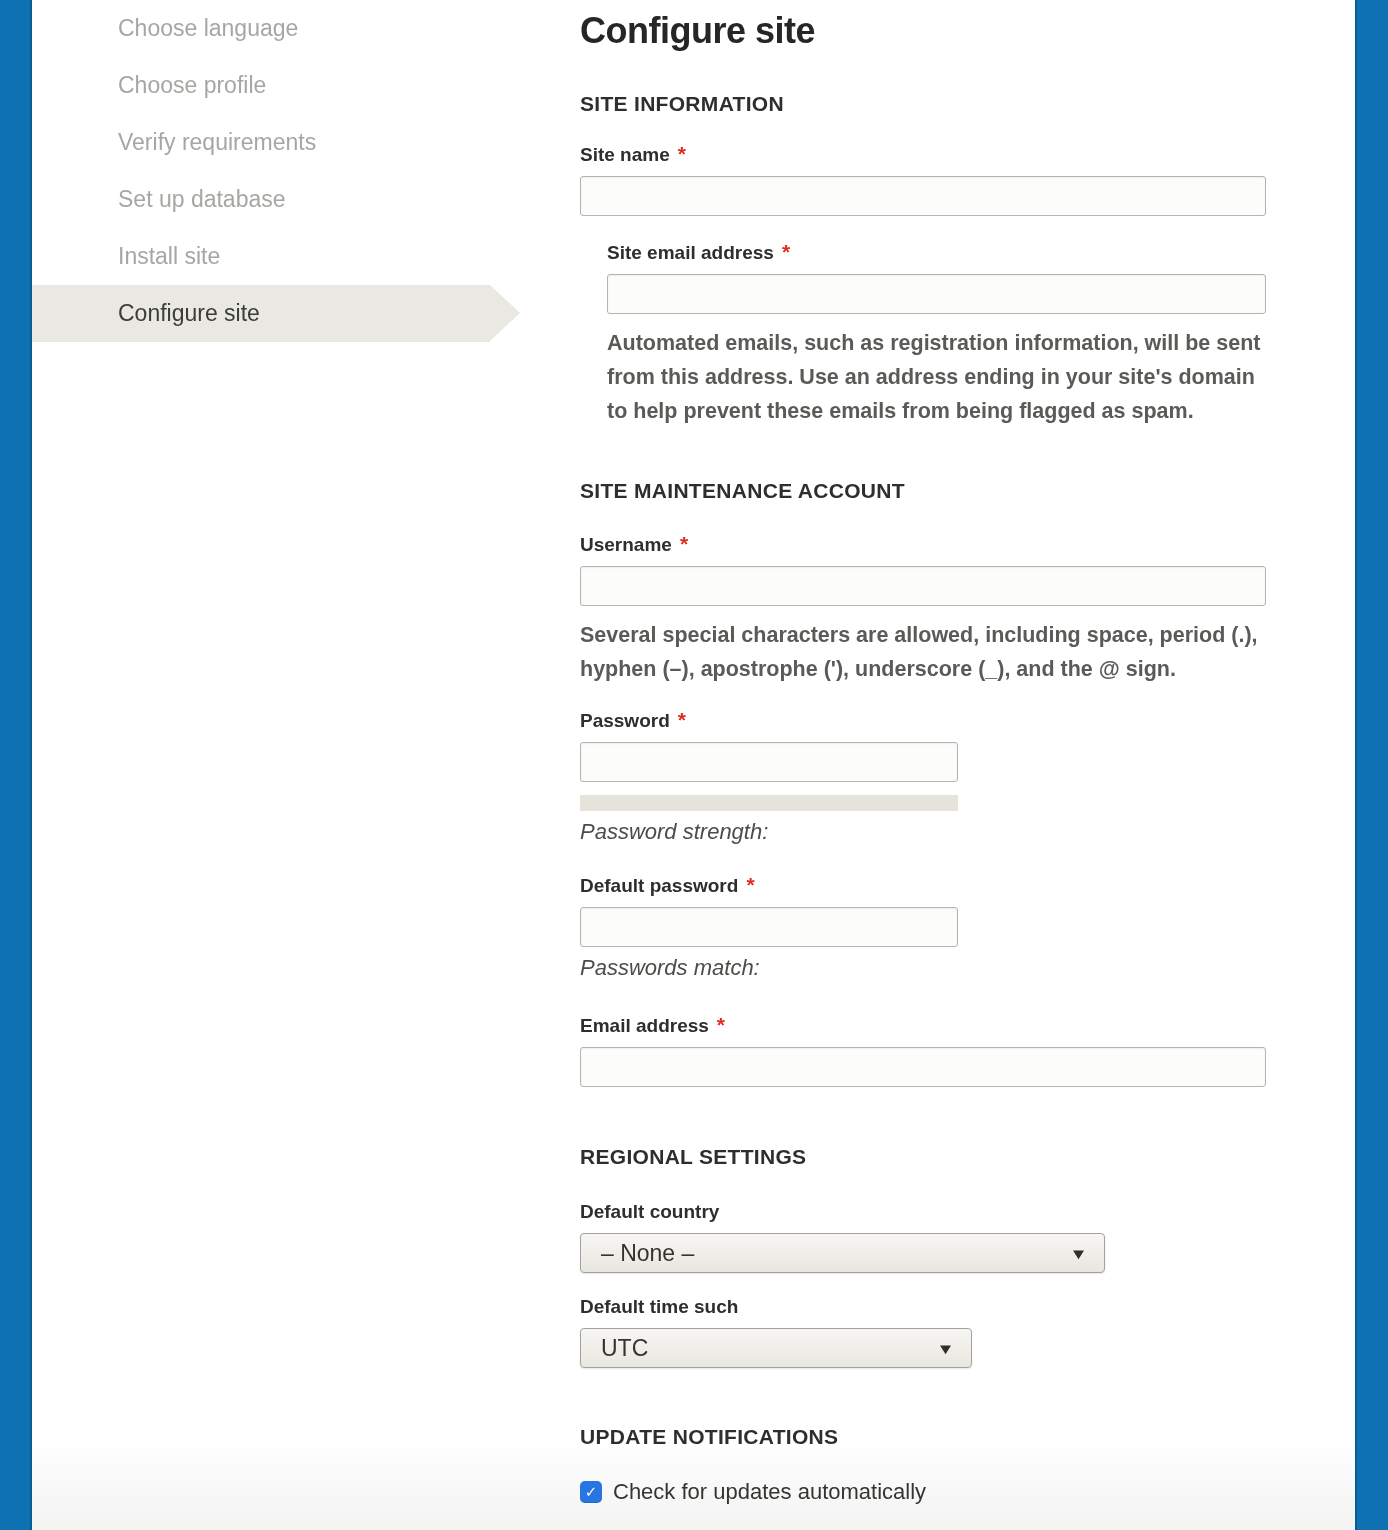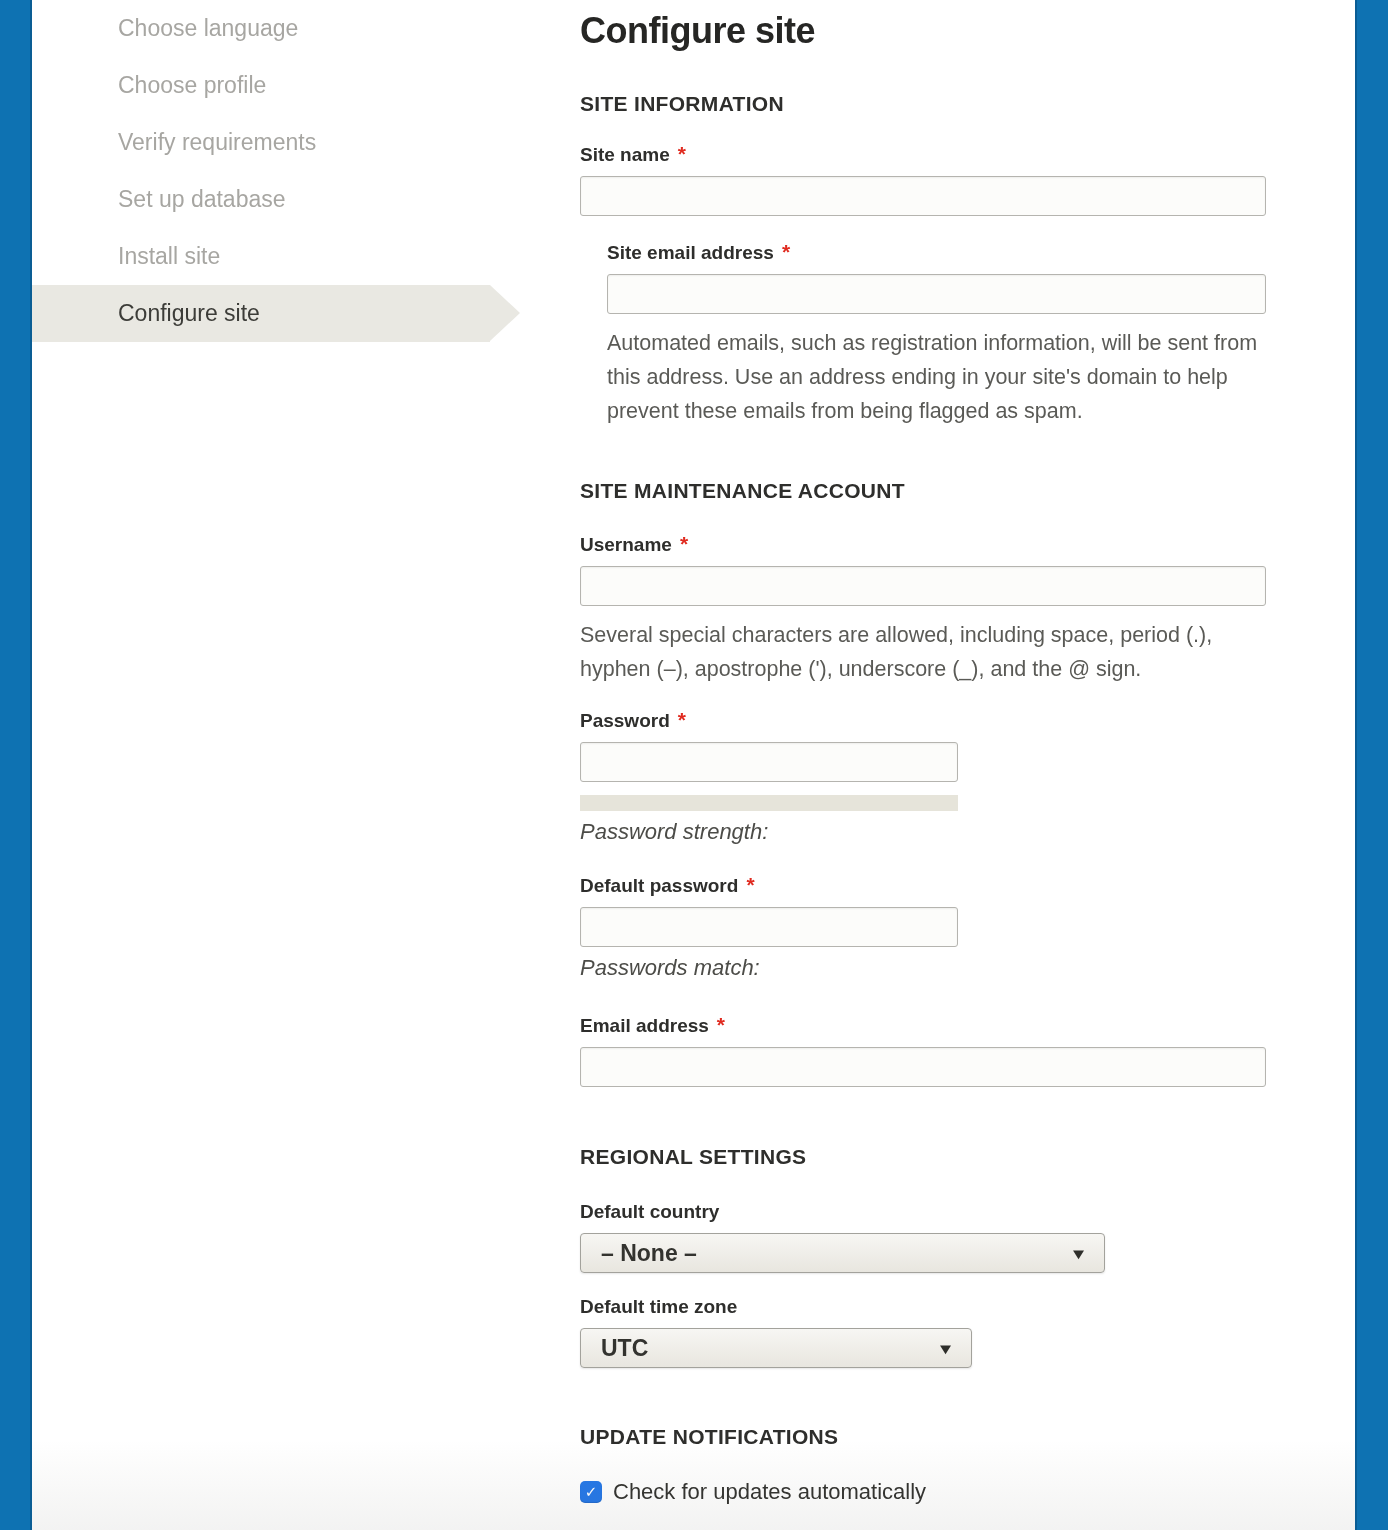--- a/index.html
+++ b/index.html
@@ -108,20 +108,21 @@
     color: #333;
     padding: 0 12px;
     outline: none;
   }
   .text-input.narrow { width: 378px; }
   .help {
     font-size: 21.5px;
     line-height: 34px;
     color: #5a5a56;
     margin-top: 12px;
+    font-weight: bold;
   }
   .meter {
     width: 378px;
     height: 16px;
     margin-top: 13px;
     background: #e6e4da;
   }
   .meter-label, .match-label {
     font-size: 22px;
     color: #4c4c48;
@@ -135,21 +136,20 @@
     border: 1px solid #a3a29c;
     border-radius: 4px;
     background: linear-gradient(#f7f6f3, #e8e6df);
     box-shadow: 0 1px 2px rgba(0,0,0,0.10);
     display: flex;
     align-items: center;
     padding: 0 20px;
     font-size: 23px;
     color: #33332f;
     cursor: default;
-    font-weight: bold;
   }
   .select .arrow {
     position: absolute;
     right: 18px;
     top: 50%;
     transform: translateY(-50%) scaleX(1.25);
     font-size: 15px;
     color: #2e2e2a;
   }
   .select.country { width: 525px; }
@@ -279,21 +279,21 @@
           <span class="lbl">Default country</span>
         </div>
         <div class="select country">
           <span>– None –</span>
           <span class="arrow">▼</span>
         </div>
       </div>
 
       <div class="field mt23">
         <div class="label-row">
-          <span class="lbl">Default time zone</span>
+          <span class="lbl">Default time such</span>
         </div>
         <div class="select timezone">
           <span>UTC</span>
           <span class="arrow">▼</span>
         </div>
       </div>
 
       <div class="section-title mt57">UPDATE NOTIFICATIONS</div>
 
       <div class="checkbox-row">

